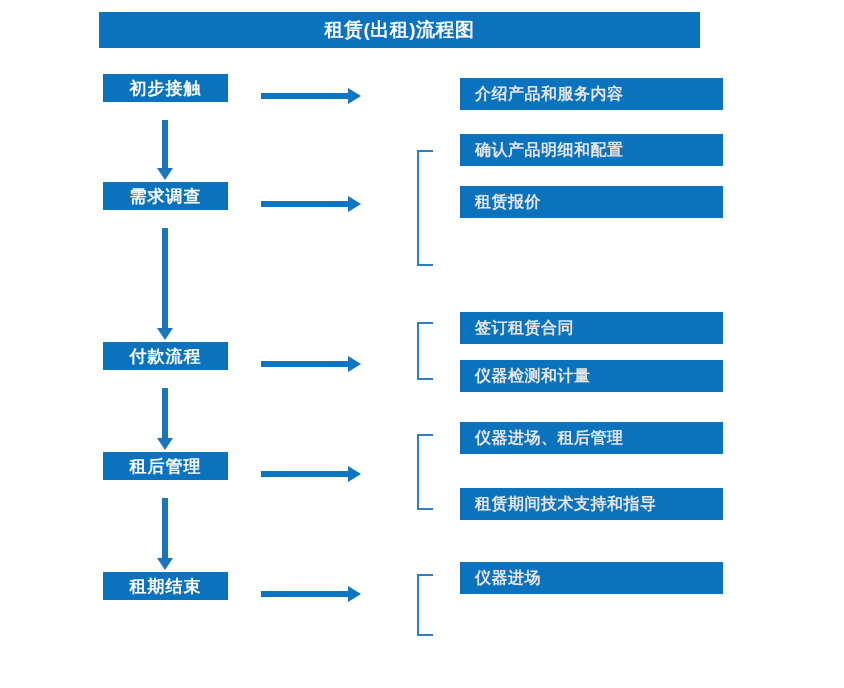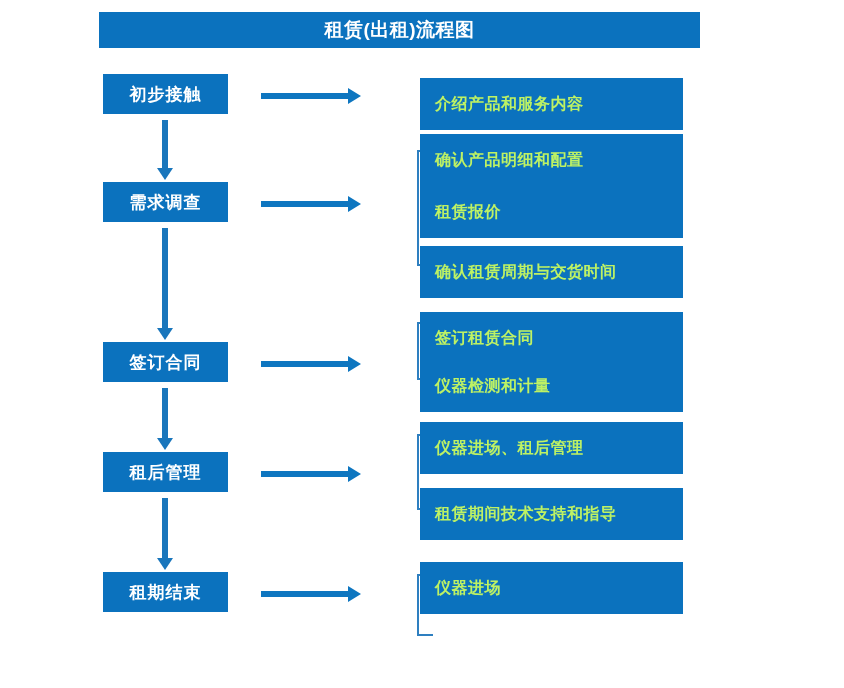--- a/index.html
+++ b/index.html
@@ -33,39 +33,39 @@
     font-size: 19px;
     font-weight: bold;
     letter-spacing: 0.5px;
   }
 
   
   .stage-box {
     position: absolute;
     left: 103px;
     width: 125px;
-    height: 40px;
+    height: 28px;
     background: #0B72BE;
     color: #ffffff;
     display: flex;
     align-items: center;
     justify-content: center;
     font-size: 17px;
     font-weight: bold;
     letter-spacing: 1px;
   }
 
   
   .detail-box {
     position: absolute;
-    left: 420px;
+    left: 460px;
     width: 263px;
-    height: 52px;
+    height: 32px;
     background: #0B72BE;
-    color: #bef264;
+    color: #e5e5e5;
     display: flex;
     align-items: center;
     font-size: 16px;
     font-weight: bold;
     padding-left: 15px;
     box-sizing: border-box;
     letter-spacing: 0.5px;
   }
 
   
@@ -131,21 +131,21 @@
 </style>
 </head>
 <body>
 
 <div id="canvas">
 
   <div class="title-bar">租赁(出租)流程图</div>
 
   <div class="stage-box" style="top:74px">初步接触</div>
   <div class="stage-box" style="top:182px">需求调查</div>
-  <div class="stage-box" style="top:342px">签订合同</div>
+  <div class="stage-box" style="top:342px">付款流程</div>
   <div class="stage-box" style="top:452px">租后管理</div>
   <div class="stage-box" style="top:572px">租期结束</div>
 
   <div class="v-arrow" style="top:120px; height:60px">
     <div class="shaft" style="height:48px"></div>
       <div class="head"></div>
   </div>
   <div class="v-arrow" style="top:228px; height:112px">
     <div class="shaft" style="height:100px"></div>
       <div class="head"></div>
@@ -182,21 +182,20 @@
 
   <div class="bracket" style="top:150px; height:116px"></div>
   <div class="bracket" style="top:322px; height:58px"></div>
   <div class="bracket" style="top:434px; height:76px"></div>
   <div class="bracket" style="top:574px; height:62px"></div>
 
   <div class="detail-box" style="top:78px">介绍产品和服务内容</div>
 
   <div class="detail-box" style="top:186px">租赁报价</div>
   <div class="detail-box" style="top:134px">确认产品明细和配置</div>
-  <div class="detail-box" style="top:246px">确认租赁周期与交货时间</div>
 
   <div class="detail-box" style="top:360px">仪器检测和计量</div>
   <div class="detail-box" style="top:312px">签订租赁合同</div>
 
   <div class="detail-box" style="top:422px">仪器进场、租后管理</div>
   <div class="detail-box" style="top:488px">租赁期间技术支持和指导</div>
 
   <div class="detail-box" style="top:562px">仪器进场</div>
 
 </div>

